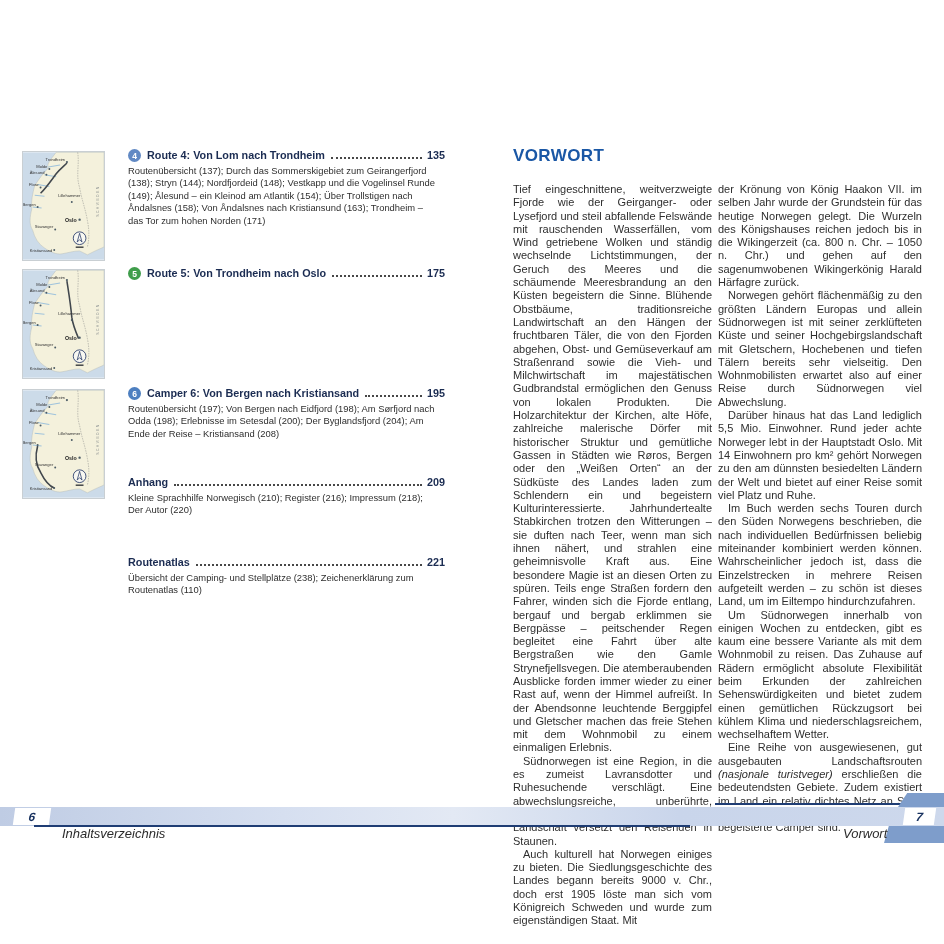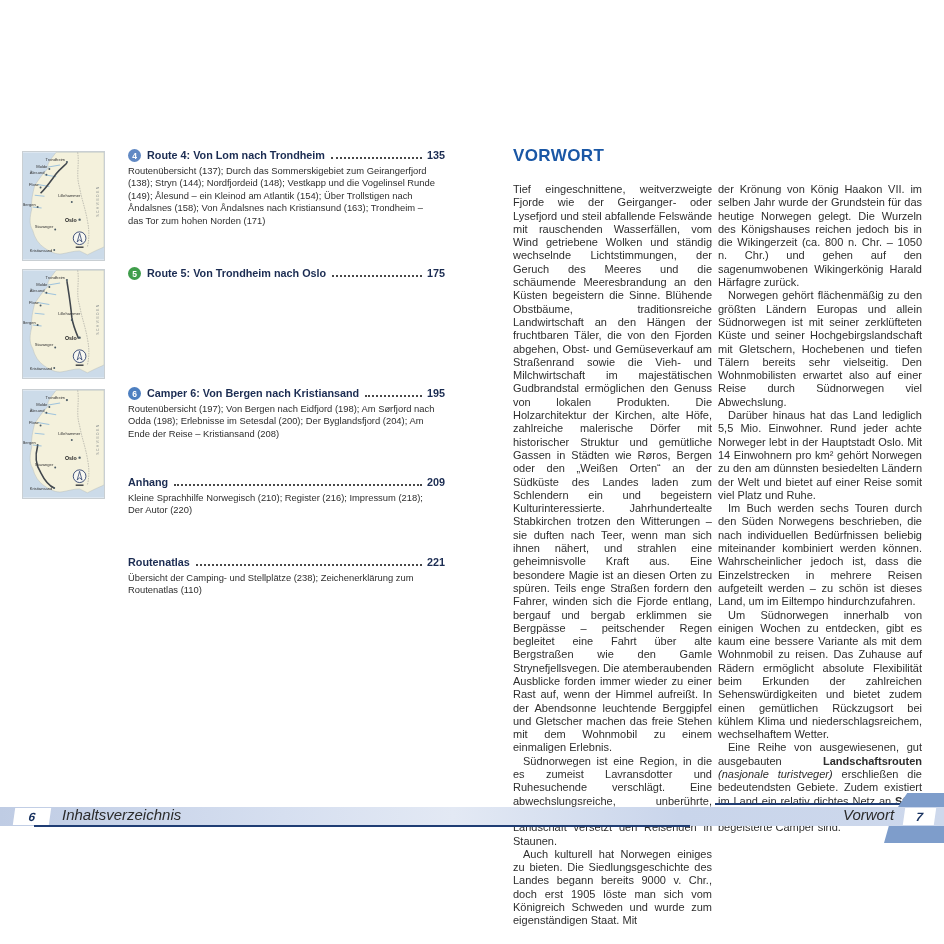--- a/index.html
+++ b/index.html
@@ -26,38 +26,38 @@
   .toc-section{position:absolute;left:128px;width:317px;}
 
   
   .vorwort{position:absolute;left:513px;top:146px;width:410px;}
   .vorwort h1{margin:0;font-size:17px;font-weight:bold;color:#1a57a5;letter-spacing:0.4px;}
   .col{position:absolute;top:37px;font-size:11px;line-height:13.3px;text-align:justify;color:#2e2e2e;}
   .col1{left:0;width:199px;}
   .col2{left:205px;width:204px;}
   .col p{margin:0;}
   .col p.ind{text-indent:10px;}
-  .b{font-weight:bold;margin-top:11px;}
+  .b{font-weight:normal;margin-top:11px;}
   .i{font-style:italic;}
 
   
   .footer-band{position:absolute;left:0;top:807px;width:944px;height:19px;
     background:linear-gradient(90deg,#bfcce4 0%,#d6dff0 30%,#e3e9f4 48%,#c9d5eb 72%,#cdd8ec 100%);}
   .rule-left{position:absolute;left:34px;top:825px;width:656px;height:2px;background:#1f3d74;}
   .rule-right{position:absolute;left:715px;top:803px;width:218px;height:2px;background:#1f3d74;}
   .tab-top{position:absolute;right:0;top:793px;width:46px;height:14px;background:#7e9dcb;
     clip-path:polygon(20% 0,100% 0,100% 100%,0 100%);}
   .tab-bottom{position:absolute;right:0;top:826px;width:60px;height:17px;background:#7e9dcb;
     clip-path:polygon(8% 0,100% 0,100% 100%,0 100%);}
   .pagenum-box{position:absolute;top:808px;height:17px;background:#ffffff;display:flex;
     align-items:center;justify-content:center;font-size:12px;font-weight:bold;font-style:italic;
     color:#16305e;transform:skewX(-8deg);}
   .box-left{left:14px;width:36px;}
   .box-right{left:904px;width:31px;}
-  .footer-label{position:absolute;top:806px;font-size:15px;font-style:italic;color:#2b2b2b;}
+  .footer-label{position:absolute;top:826px;font-size:13px;font-style:italic;color:#2b2b2b;}
   .label-left{left:62px;}
   .label-right{left:843px;}
 
   
   .mt{font-size:4.2px;fill:#333;}
   .mt-bold{font-size:5.4px;font-weight:bold;fill:#222;}
   .mt-region{font-size:3.6px;fill:#8a8f90;letter-spacing:1.4px;}
 </style>
 </head>
 <body>

